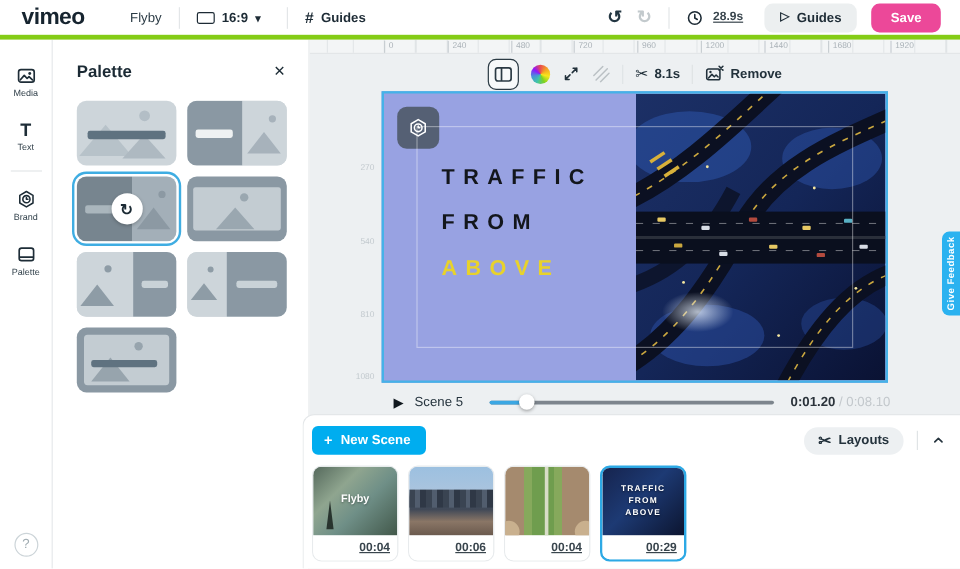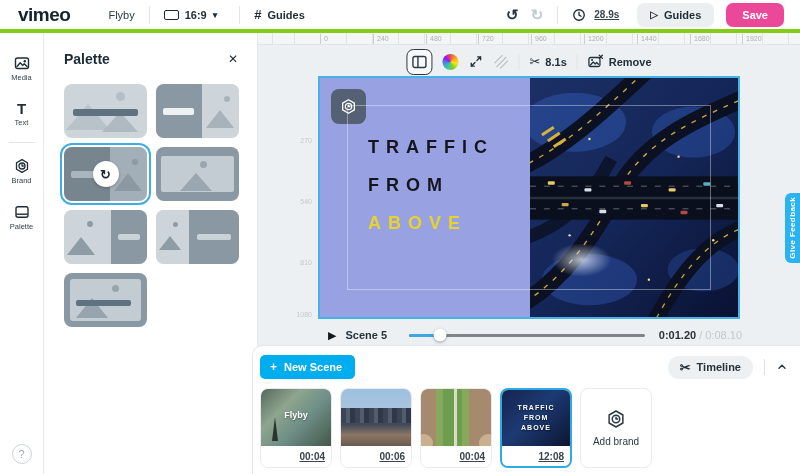--- a/index.html
+++ b/index.html
@@ -66,21 +66,21 @@
   .slide-left{width:210px;height:100%;background:#98a2e2;position:relative;}
   .slide-right{flex:1;position:relative;overflow:hidden;}
   .slide-right svg{position:absolute;inset:0;width:100%;height:100%;}
   .badge{position:absolute;top:11px;left:11px;width:35px;height:35px;border-radius:8px;background:rgba(80,90,108,.93);display:flex;align-items:center;justify-content:center;cursor:pointer;}
   .slide-text{position:absolute;left:48px;top:50px;font-weight:bold;font-size:18px;letter-spacing:7px;color:#13161c;line-height:38px;cursor:pointer;white-space:nowrap;}
   .slide-text .yellow{color:#e8d22b;}
   .guides-ov{position:absolute;inset:27px;border:1px solid rgba(255,255,255,.38);pointer-events:none;}
 
   .scene-bar{position:absolute;left:70px;right:58px;top:292px;height:20px;display:flex;align-items:center;}
   .play{font-size:11px;color:#10181e;cursor:pointer;}
-  .scene-lbl{font-size:11px;font-weight:bold;color:#25333d;white-space:nowrap;margin-left:9px;}
+  .scene-lbl{font-size:11px;font-weight:normal;color:#25333d;white-space:nowrap;margin-left:9px;}
   .track{flex:1;height:3px;border-radius:2px;background:#7d858d;position:relative;margin:0 14px 0 22px;cursor:pointer;}
   .track-fill{position:absolute;left:0;top:0;bottom:0;width:13%;background:#3ba7e3;border-radius:2px;}
   .knob{position:absolute;left:13%;top:50%;transform:translate(-50%,-50%);width:13px;height:13px;border-radius:50%;background:#fff;box-shadow:0 1px 3px rgba(0,0,0,.35);cursor:pointer;}
   .time{font-size:11px;white-space:nowrap;}
   .time .cur{font-weight:bold;color:#2a323a;}
   .time .tot{color:#c3c8cc;}
 
   .feedback{position:absolute;right:0;top:193px;width:15px;height:70px;background:#2bb2f0;border-radius:6px 0 0 6px;display:flex;align-items:center;justify-content:center;z-index:60;cursor:pointer;}
   .feedback span{writing-mode:vertical-rl;transform:rotate(180deg);font-size:8px;color:#fff;font-weight:bold;letter-spacing:.4px;}
 
@@ -417,21 +417,21 @@
 
   <div class="tl">
     <div class="tl-head">
       <div class="new-scene">
         <span class="plus">+</span>
         <span>New Scene</span>
       </div>
       <div class="tl-spacer"></div>
       <div class="tl-btn">
         <span class="scis">✂</span>
-        <span>Timeline</span>
+        <span>Layouts</span>
       </div>
       <div class="tl-div"></div>
       <div class="caret">
         <svg width="12" height="12" viewBox="0 0 14 14">
             <path d="M3.5 8.5 L7 5 L10.5 8.5" fill="none" stroke="#25333d" stroke-width="1.6" stroke-linecap="round" stroke-linejoin="round"></path>
           </svg>
       </div>
     </div>
 
     <div class="scenes">
@@ -457,28 +457,18 @@
         <div class="dur">00:04</div>
       </div>
       <div class="card sel">
         <div class="cimg img5">
           <div class="mini-text">
             <span>TRAFFIC</span>
             <span>FROM</span>
             <span>ABOVE</span>
           </div>
         </div>
-        <div class="dur">12:08</div>
-      </div>
-      <div class="card add">
-        <svg width="20" height="20" viewBox="0 0 16 16">
-            <g fill="none" stroke="#2b3a44" stroke-width="1.2" stroke-linecap="round" stroke-linejoin="round">
-              <path d="M8 1.6 L13.5 4.8 V11.2 L8 14.4 L2.5 11.2 V4.8 Z"></path>
-              <circle cx="8" cy="8" r="3"></circle>
-              <path d="M8 6.6 V8 H9.3"></path>
-            </g>
-          </svg>
-        <span class="add-lbl">Add brand</span>
+        <div class="dur">00:29</div>
       </div>
     </div>
   </div>
 
 </div>
 
 </body></html>

